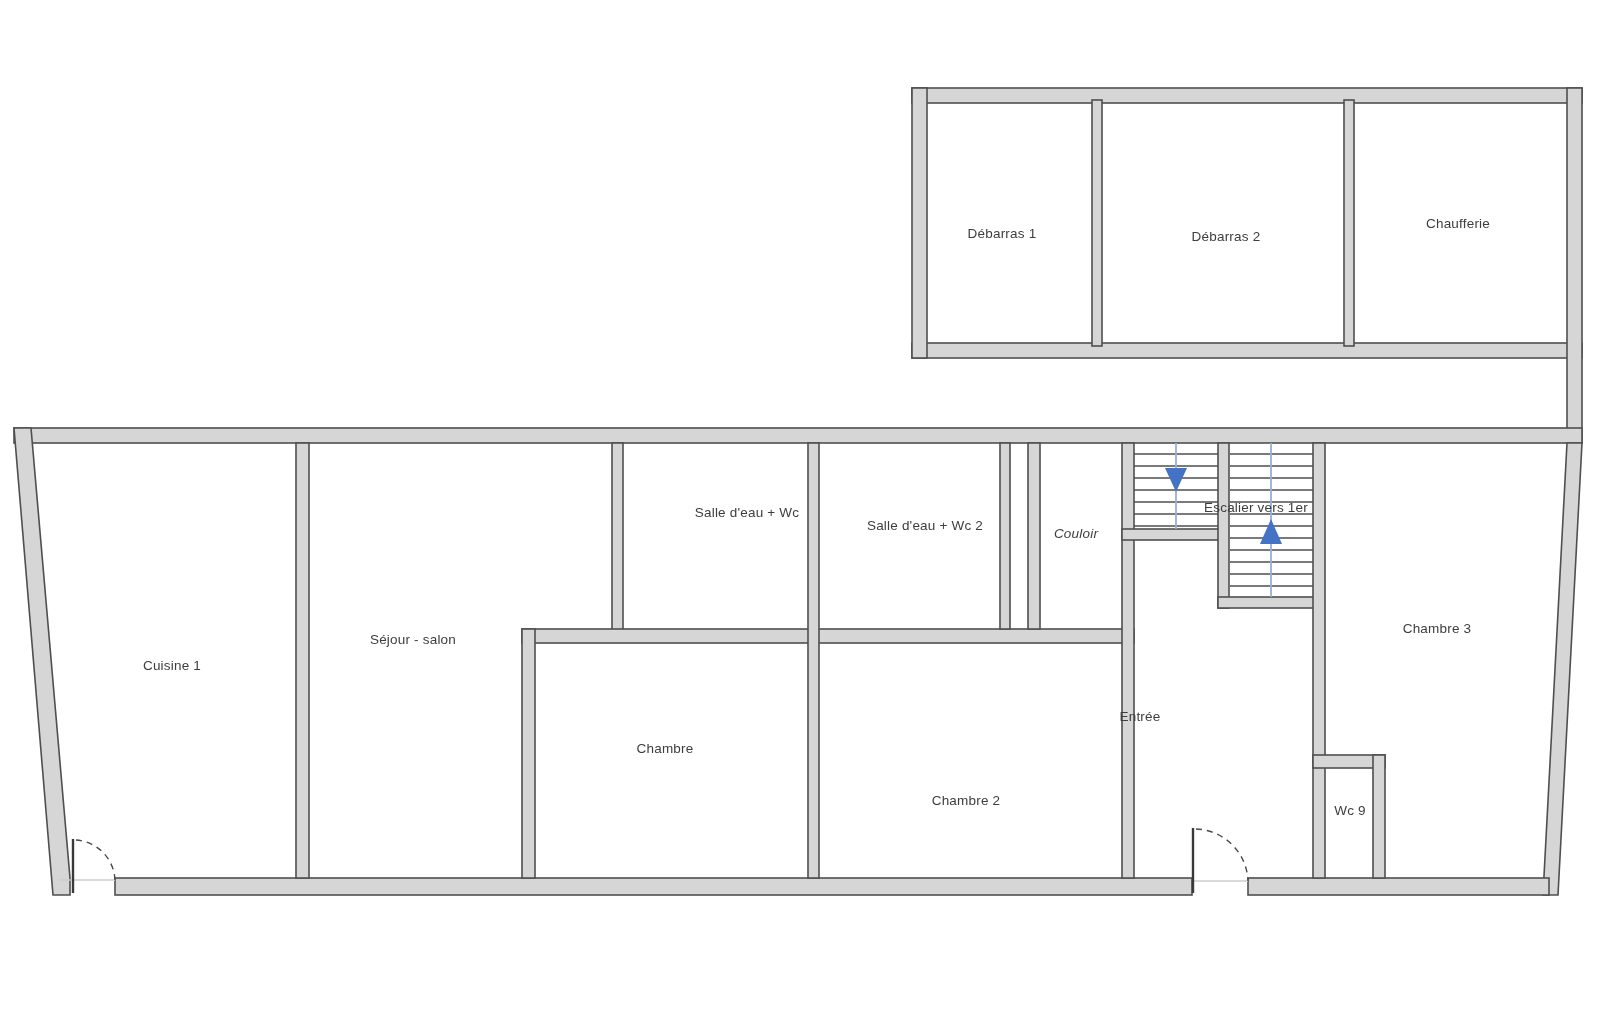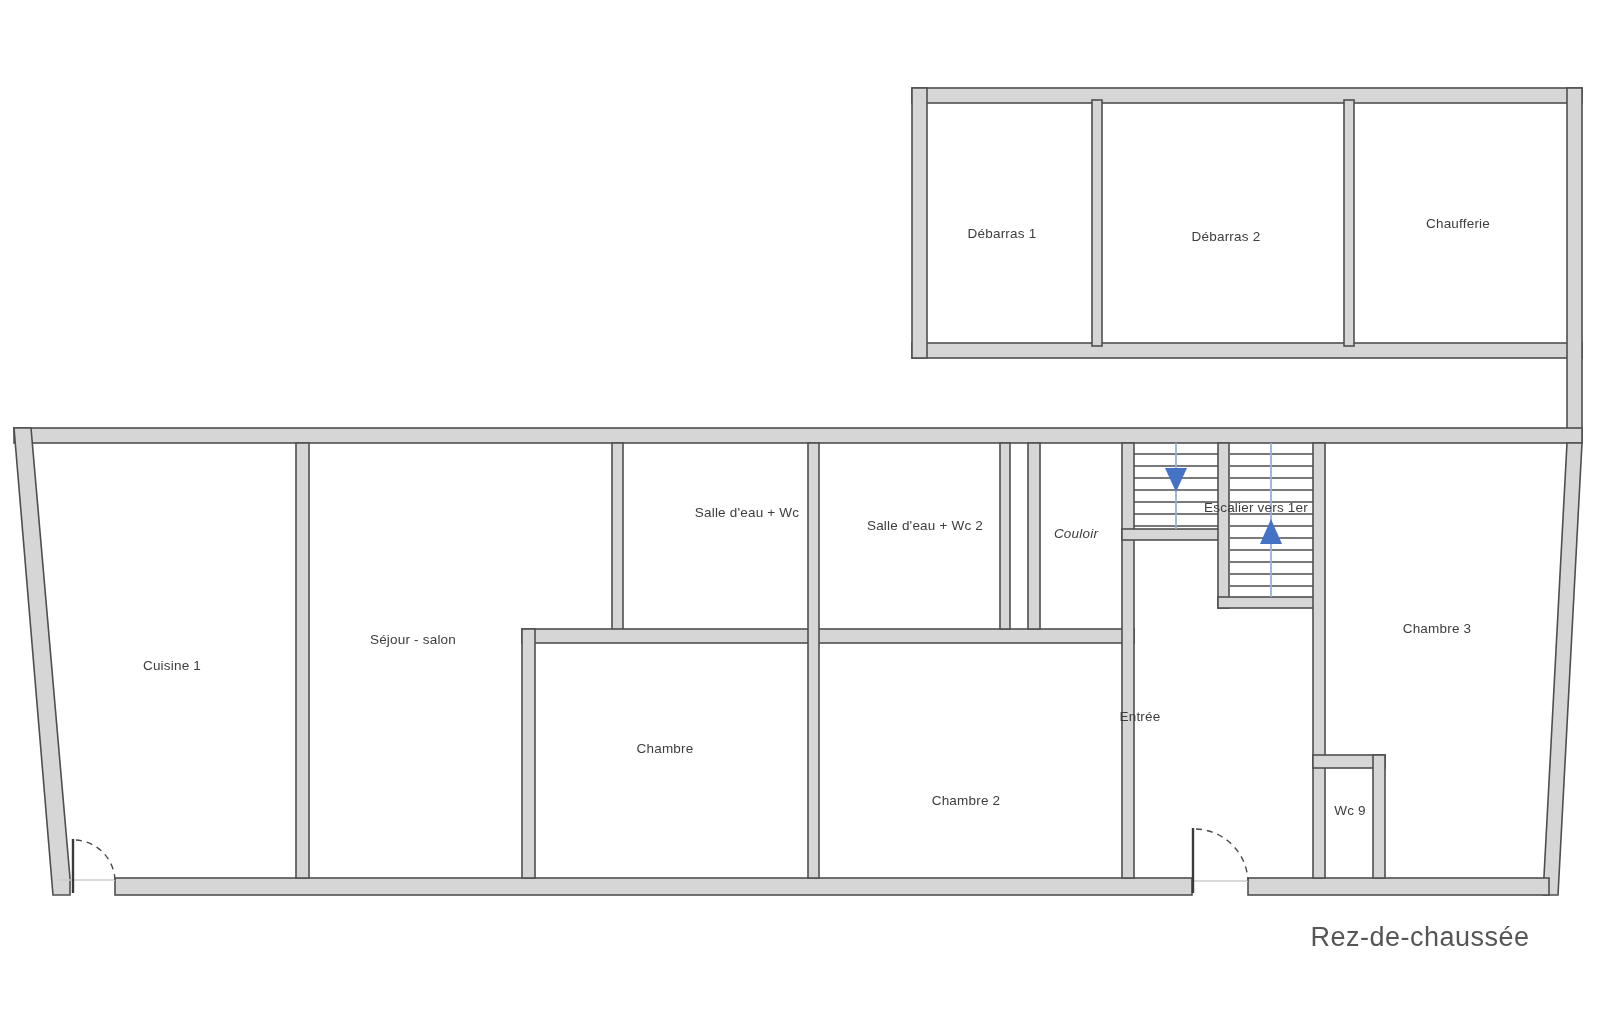--- a/index.html
+++ b/index.html
@@ -107,14 +107,13 @@
   <div class="room-label" style="left:747px;top:512px;">Salle d'eau + Wc</div>
   <div class="room-label" style="left:925px;top:525px;">Salle d'eau + Wc 2</div>
   <div class="room-label" style="left:1076px;top:533px;font-style:italic;">Couloir</div>
   <div class="room-label" style="left:1256px;top:507px;">Escalier vers 1er</div>
   <div class="room-label" style="left:665px;top:748px;">Chambre</div>
   <div class="room-label" style="left:966px;top:752px;margin-top:48px;">Chambre 2</div>
   <div class="room-label" style="left:1140px;top:716px;">Entrée</div>
   <div class="room-label" style="left:1437px;top:628px;">Chambre 3</div>
   <div class="room-label" style="left:1350px;top:810px;">Wc 9</div>
 
-  <div class="caption" style="left:1420px;top:937px;">Rez-de-chaussée</div>
 </div>
 
 </body></html>

